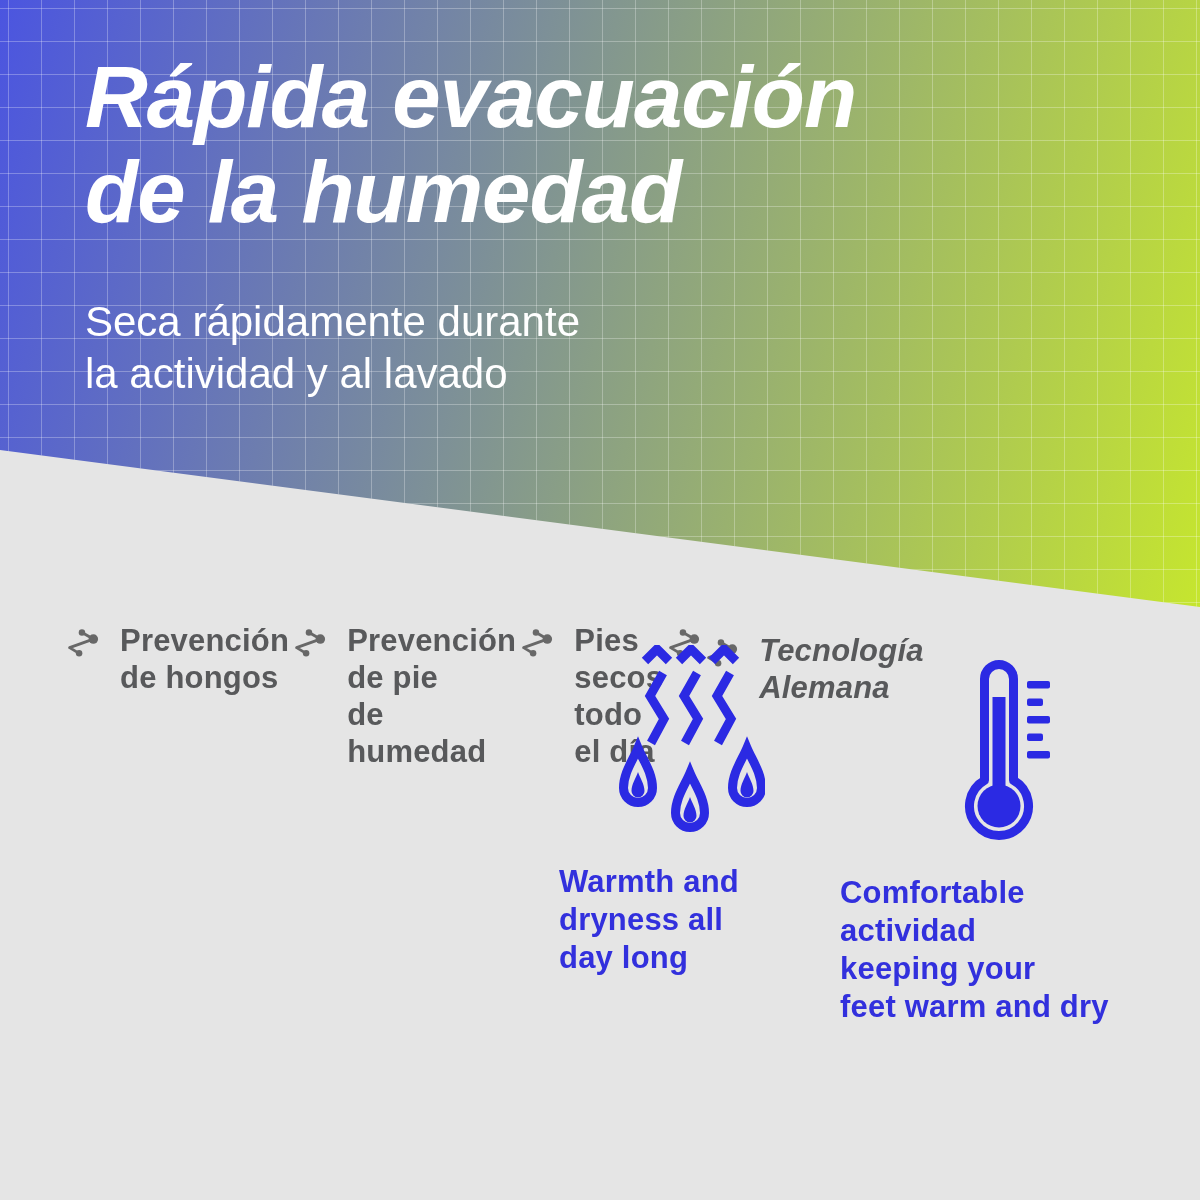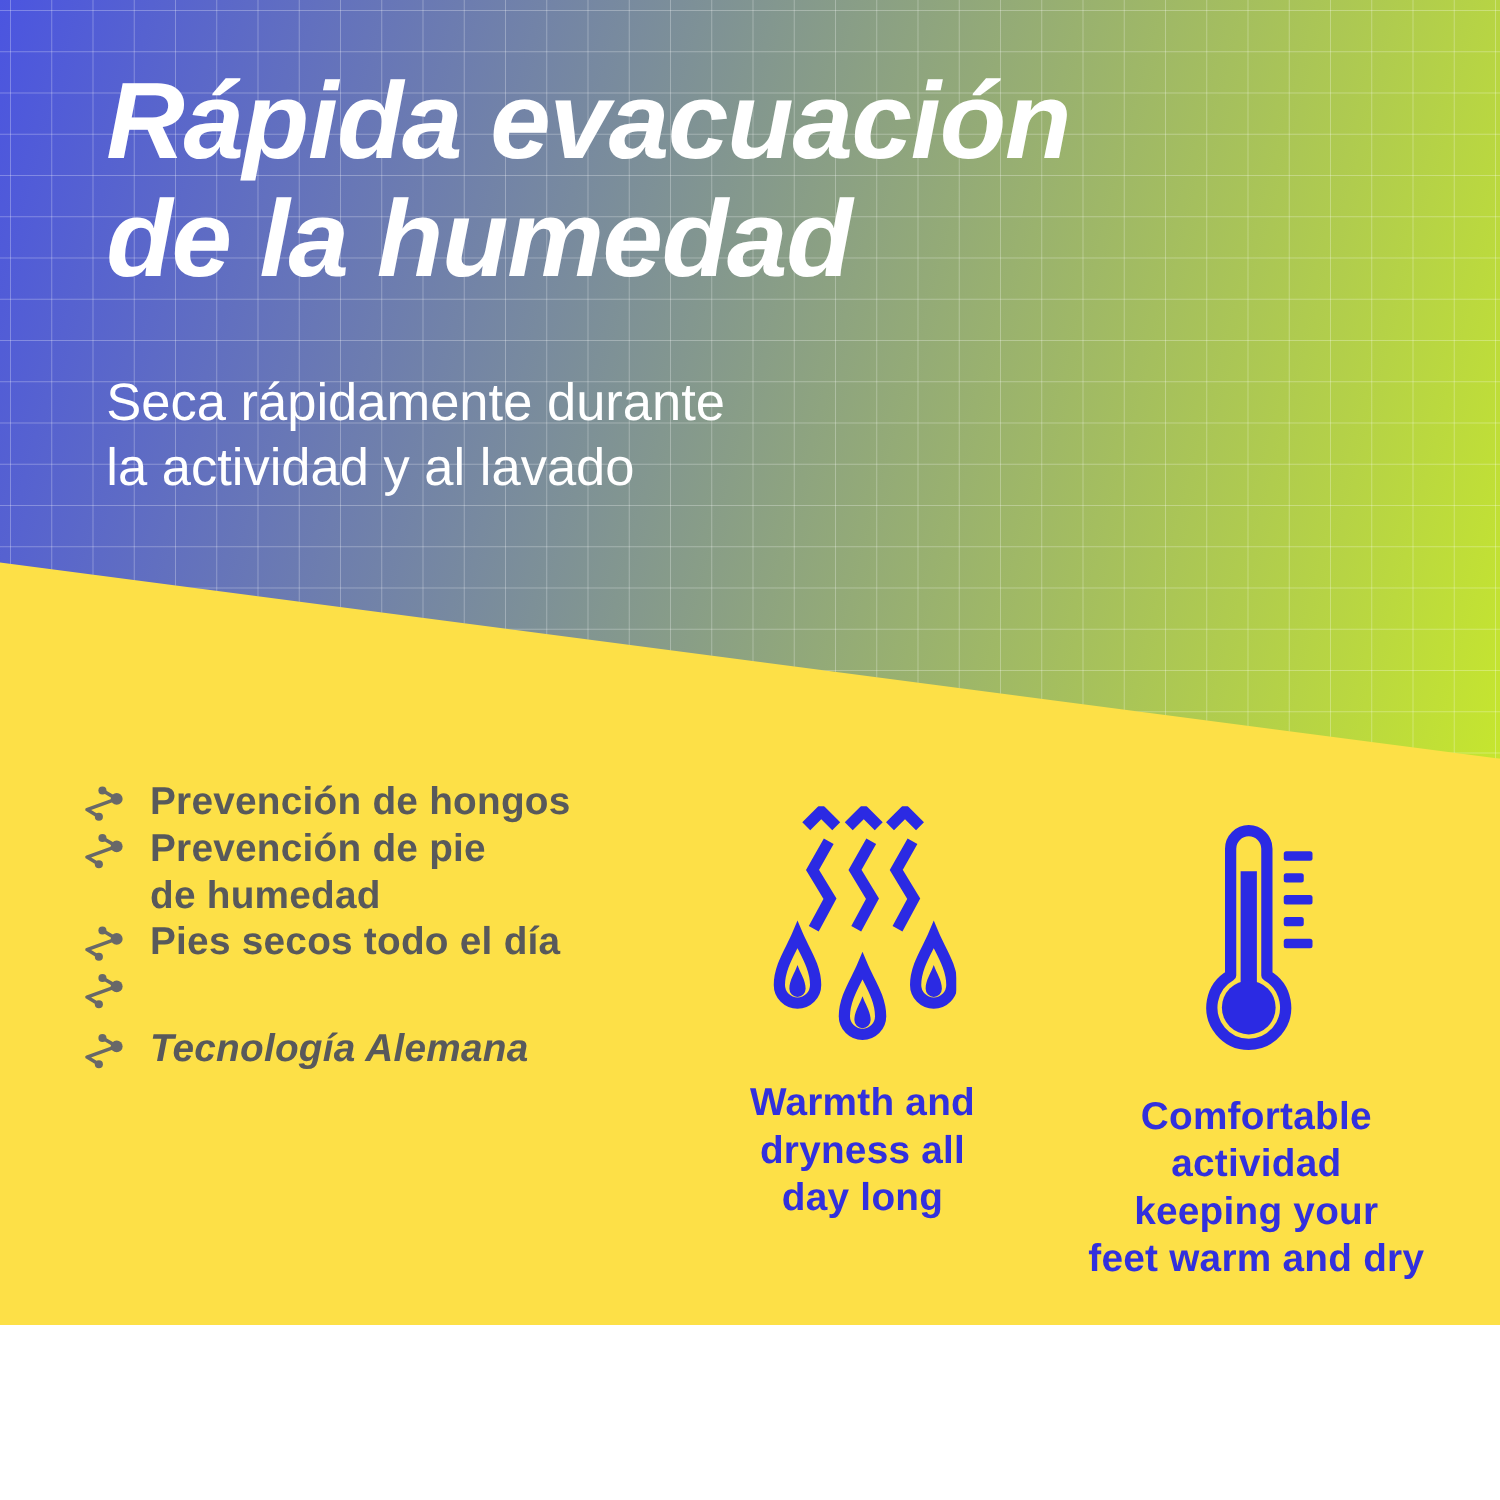--- a/index.html
+++ b/index.html
@@ -6,21 +6,21 @@
     --accent-blue:#2b2ae3;
     --caption-blue:#3230dd;
     --text-gray:#58595b;
     --gradient-start:#4b55e0;
     --gradient-end:#c6e62e;
     --grid-line:rgba(255,255,255,0.28);
   }
   *{margin:0;padding:0;box-sizing:border-box;}
   html,body{width:1200px;height:1200px;overflow:hidden;background:#fff;}
   body{font-family:"Liberation Sans",sans-serif;}
-  .canvas{position:relative;width:1200px;height:1060px;background:#fde047;}
+  .canvas{position:relative;width:1200px;height:1200px;background:#e5e5e5;}
 
   
   .hero{
     position:absolute;left:0;top:0;width:1200px;height:620px;
     clip-path:polygon(0 0,1200px 0,1200px 607px,0 450px);
     background-image:
       linear-gradient(to right,var(--grid-line) 1px,transparent 1px),
       linear-gradient(to bottom,var(--grid-line) 1px,transparent 1px),
       linear-gradient(105deg,var(--gradient-start) 0%,var(--gradient-end) 100%);
     background-size:33px 33px,33px 33px,100% 100%;
@@ -32,33 +32,33 @@
     line-height:1.09;letter-spacing:-1px;white-space:pre-line;
   }
   .hero-subtitle{
     color:#fff;font-size:42px;font-weight:400;line-height:1.24;
     margin-top:56px;white-space:pre-line;
   }
 
   
   .benefits{
     position:absolute;left:62px;top:622px;width:530px;
-    display:flex;flex-direction:column;
+    display:flex;row-gap:16px;
   }
   .benefit{display:flex;column-gap:20px;align-items:flex-start;}
   .benefit--last{margin-top:10px;font-style:italic;}
   .fiber{flex:0 0 38px;color:#686868;}
   .fiber svg{width:38px;height:38px;display:block;}
   .benefit-label{
     color:var(--text-gray);font-size:31px;font-weight:bold;
     line-height:37px;white-space:pre-line;letter-spacing:0.2px;
   }
 
   
-  .highlight{position:absolute;text-align:center;}
+  .highlight{position:absolute;text-align:left;}
   .highlight svg{display:block;margin:0 auto;color:var(--accent-blue);}
   .highlight figcaption{
     color:var(--caption-blue);font-size:31px;font-weight:bold;
     line-height:38px;white-space:pre-line;letter-spacing:0.2px;
   }
   .highlight-moisture{left:559px;top:645px;width:262px;}
   .highlight-moisture svg{width:150px;height:190px;}
   .highlight-moisture figcaption{margin-top:28px;}
   .highlight-thermo{left:840px;top:650px;width:330px;}
   .highlight-thermo svg{width:100px;height:200px;}

